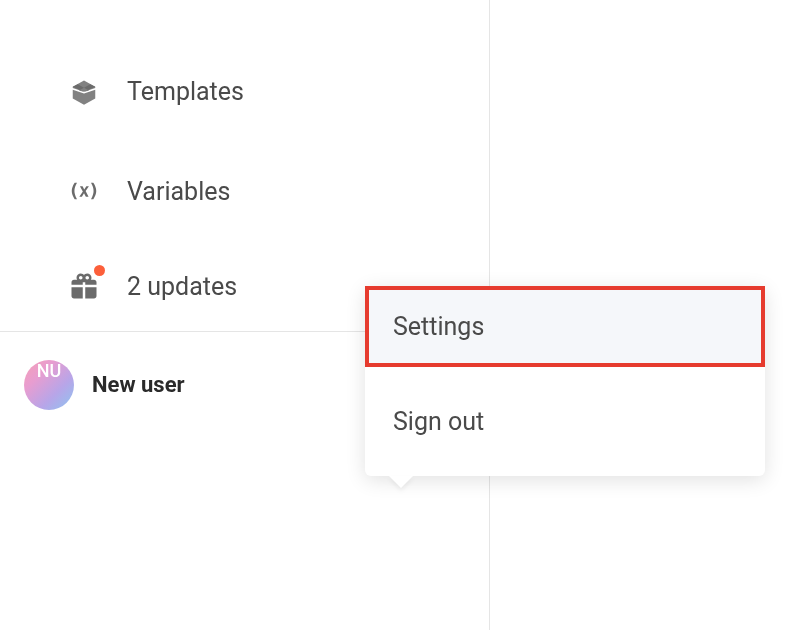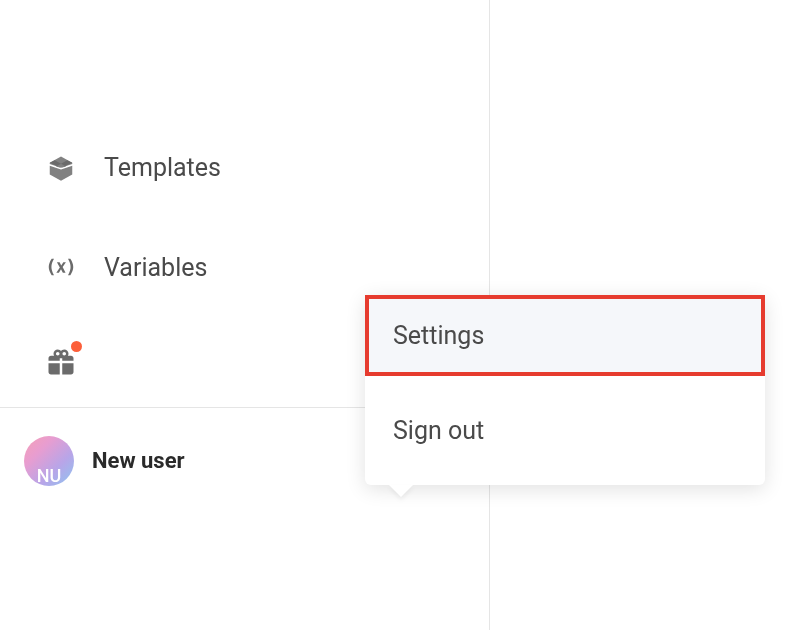--- a/index.html
+++ b/index.html
@@ -15,21 +15,22 @@
       background: #fff;
     }
     .sidebar {
       width: 490px;
       height: 630px;
       border-right: 1px solid #e5e5e5;
       position: relative;
       background: #fff;
     }
     .nav-items {
-      padding-top: 117px;
+      padding-top: 41px;
+      margin-left: 23px;
     }
     .nav-item {
       display: flex;
       align-items: center;
       padding: 0 43px;
       height: 100px;
       cursor: pointer;
       color: #5a5a5a;
     }
     .nav-item:last-of-type {
@@ -70,21 +71,21 @@
       padding: 0 24px;
       height: 105px;
       position: relative;
     }
     .avatar {
       width: 50px;
       height: 50px;
       border-radius: 50%;
       background: linear-gradient(135deg, #f5a0b5 0%, #e89dd0 30%, #b8a5e8 65%, #8dc5f0 100%);
       display: flex;
-      align-items: flex-end;
+      align-items: flex-start;
       justify-content: center;
       color: #fff;
       font-size: 18px;
       font-weight: 500;
       margin-right: 18px;
       flex-shrink: 0;
     }
     .user-name {
       font-size: 22px;
       font-weight: 700;
@@ -100,21 +101,21 @@
     }
     .more-btn span {
       width: 8px;
       height: 8px;
       background: #3a3a3a;
       border-radius: 50%;
     }
     .popup {
       position: absolute;
       left: 365px;
-      top: 295px;
+      top: 286px;
       width: 400px;
       background: #fff;
       border-radius: 6px;
       box-shadow: 0 4px 20px rgba(0,0,0,0.12);
       z-index: 10;
     }
     .popup-item {
       padding: 22px 24px;
       font-size: 25px;
       color: #4a4a4a;
@@ -165,20 +166,21 @@
     </div>
 
 
     <div class="nav-item">
       <span class="nav-icon">
         <svg viewBox="0 0 24 24" width="30" height="30" fill="currentColor">
           <path d="M20 7h-2.5c0.3-0.5 0.5-1 0.5-1.6C18 3.5 16.5 2 14.6 2c-1.2 0-2.2 0.6-2.8 1.5L12 4l0.2-0.5C11.6 2.6 10.6 2 9.4 2 7.5 2 6 3.5 6 5.4 6 6 6.2 6.5 6.5 7H4c-1.1 0-2 0.9-2 2v2h9V9h2v2h9V9c0-1.1-0.9-2-2-2zM9.4 4c0.8 0 1.4 0.6 1.4 1.4S10.2 6.8 9.4 6.8 8 6.2 8 5.4 8.6 4 9.4 4zm5.2 0c0.8 0 1.4 0.6 1.4 1.4s-0.6 1.4-1.4 1.4S13.2 6.2 13.2 5.4 13.8 4 14.6 4zM2 20c0 1.1 0.9 2 2 2h7v-9H2v7zm11 2h7c1.1 0 2-0.9 2-2v-7h-9v9z"></path>
         </svg>
         <span class="badge-dot"></span>
       </span>
+      <span class="nav-label">2 updates</span>
     </div>
 
   </div>
 
   <div class="divider"></div>
 
   <div class="user-row">
     <div class="avatar">
       <span>NU</span>
     </div>

